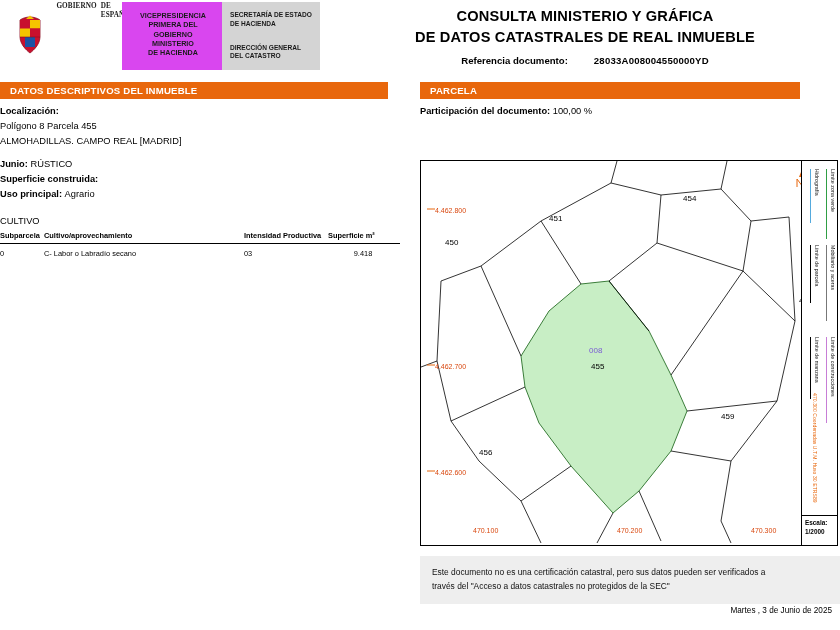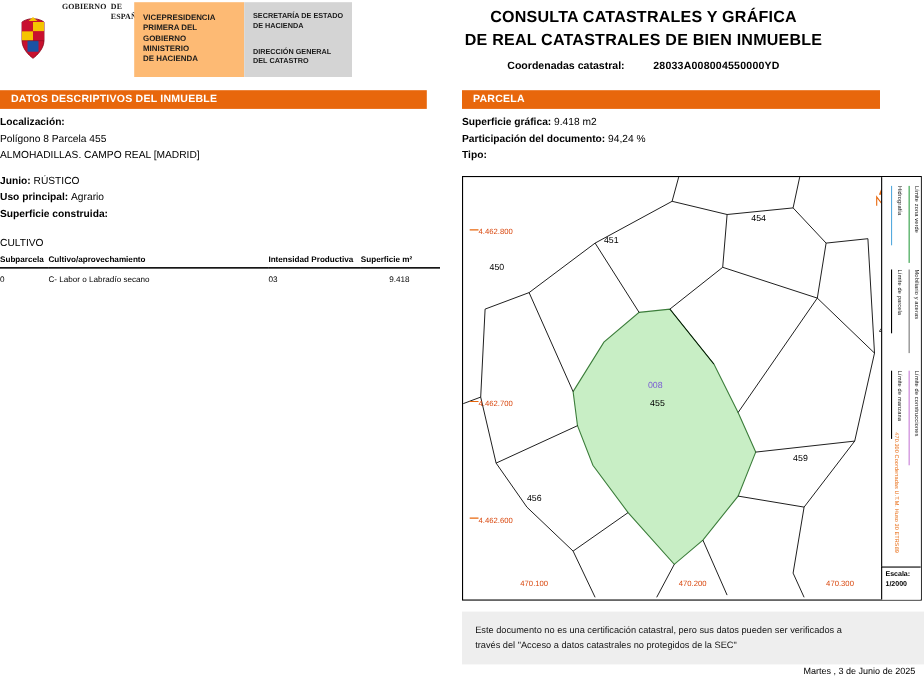--- a/index.html
+++ b/index.html
@@ -23,24 +23,24 @@
   }
 
   .gob-box {
     width: 62px; height: 68px; background: #fff;
     display: flex; flex-direction: row; justify-content: center;
     font-size: 7.2px; font-weight: bold; color: #1a1a1a; line-height: 1.25;
     letter-spacing: .1px;
     font-family: Liberation Serif, serif;
   }
   .yellow-box {
-    width: 100px; height: 68px; background: #fdba74;
+    width: 100px; height: 68px; background: #d946ef;
     display: flex; flex-direction: column; justify-content: space-between;
     padding: 9px 6px 24px 8px;
-    font-size: 7.2px; font-weight: bold; color: #1a1a1a; line-height: 1.3;
+    font-size: 7.2px; font-weight: bold; color: #1a1a1a; line-height: 1.3; text-align: center;
   }
   .grey-box {
     width: 98px; height: 68px; background: #d4d4d4;
     display: flex; flex-direction: column; justify-content: space-between;
     padding: 9px 6px 9px 8px;
     font-size: 6.6px; font-weight: bold; color: #1a1a1a; line-height: 1.3;
   }
   .gob-l1 { padding-left: 4px; }
   .gob-l2 { padding-left: 4px; }
 
@@ -169,47 +169,47 @@
           <div>DE HACIENDA</div>
         </div>
         <div>
           <div>DIRECCIÓN GENERAL</div>
           <div>DEL CATASTRO</div>
         </div>
       </div>
     </div>
 
     <div class="title-block">
-      <div class="title-1">CONSULTA CATASTRALES Y GRÁFICA</div>
-      <div class="title-2">DE REAL CATASTRALES DE BIEN INMUEBLE</div>
+      <div class="title-1">CONSULTA MINISTERIO Y GRÁFICA</div>
+      <div class="title-2">DE DATOS CATASTRALES DE REAL INMUEBLE</div>
       <div class="ref-line">
-        <span>Coordenadas catastral:</span><span class="refval">28033A008004550000YD</span>
+        <span>Referencia documento:</span><span class="refval">28033A008004550000YD</span>
       </div>
     </div>
   </div>
 
   <div class="bar bar-left">DATOS DESCRIPTIVOS DEL INMUEBLE</div>
   <div class="bar bar-right">PARCELA</div>
 
   <div class="left-col">
     <div class="fld">Localización:</div>
     <div class="sub">Polígono 8 Parcela 455</div>
     <div class="sub">ALMOHADILLAS. CAMPO REAL [MADRID]</div>
     <div class="gap"></div>
     <div class="fld">
       <span>Junio:</span>
       <span class="val">RÚSTICO</span>
     </div>
     <div class="fld">
+      <span>Superficie construida:</span>
+      <span class="val"></span>
+    </div>
+    <div class="fld">
       <span>Uso principal:</span>
       <span class="val">Agrario</span>
-    </div>
-    <div class="fld">
-      <span>Superficie construida:</span>
-      <span class="val"></span>
     </div>
 
     <div class="cult-title">CULTIVO</div>
     <table class="cult">
       <thead>
         <tr>
           <th class="col-sub">Subparcela</th>
           <th class="col-cult">Cultivo/aprovechamiento</th>
           <th class="col-int">Intensidad Productiva</th>
           <th class="col-sup">Superficie m²</th>
@@ -221,30 +221,22 @@
           <td class="col-cult">C- Labor o Labradío secano</td>
           <td class="col-int">03</td>
           <td class="col-sup">9.418</td>
         </tr>
       </tbody>
     </table>
   </div>
 
   <div class="right-col">
     <div class="rfld">
-      <span>Superficie gráfica:</span>
-      <span class="val">9.418 m2</span>
-    </div>
-    <div class="rfld">
       <span>Participación del documento:</span>
-      <span class="val">94,24 %</span>
-    </div>
-    <div class="rfld">
-      <span>Tipo:</span>
-      <span class="val"></span>
+      <span class="val">100,00 %</span>
     </div>
   </div>
 
   <div class="map-wrap">
     <div class="map-inner">
       <svg class="map-svg" width="416" height="384" viewBox="0 0 416 384">
 
         <polygon points="100,195 128,150 160,123 188,120 228,170 250,214 266,250 250,290 218,330 192,352 150,305 118,262 104,226" fill="#c8eec5" stroke="#3b7d3a" stroke-width="1"></polygon>
 
         <path d="M20,120 L60,105 L100,195" fill="none" stroke="#000" stroke-width="0.8"></path>

